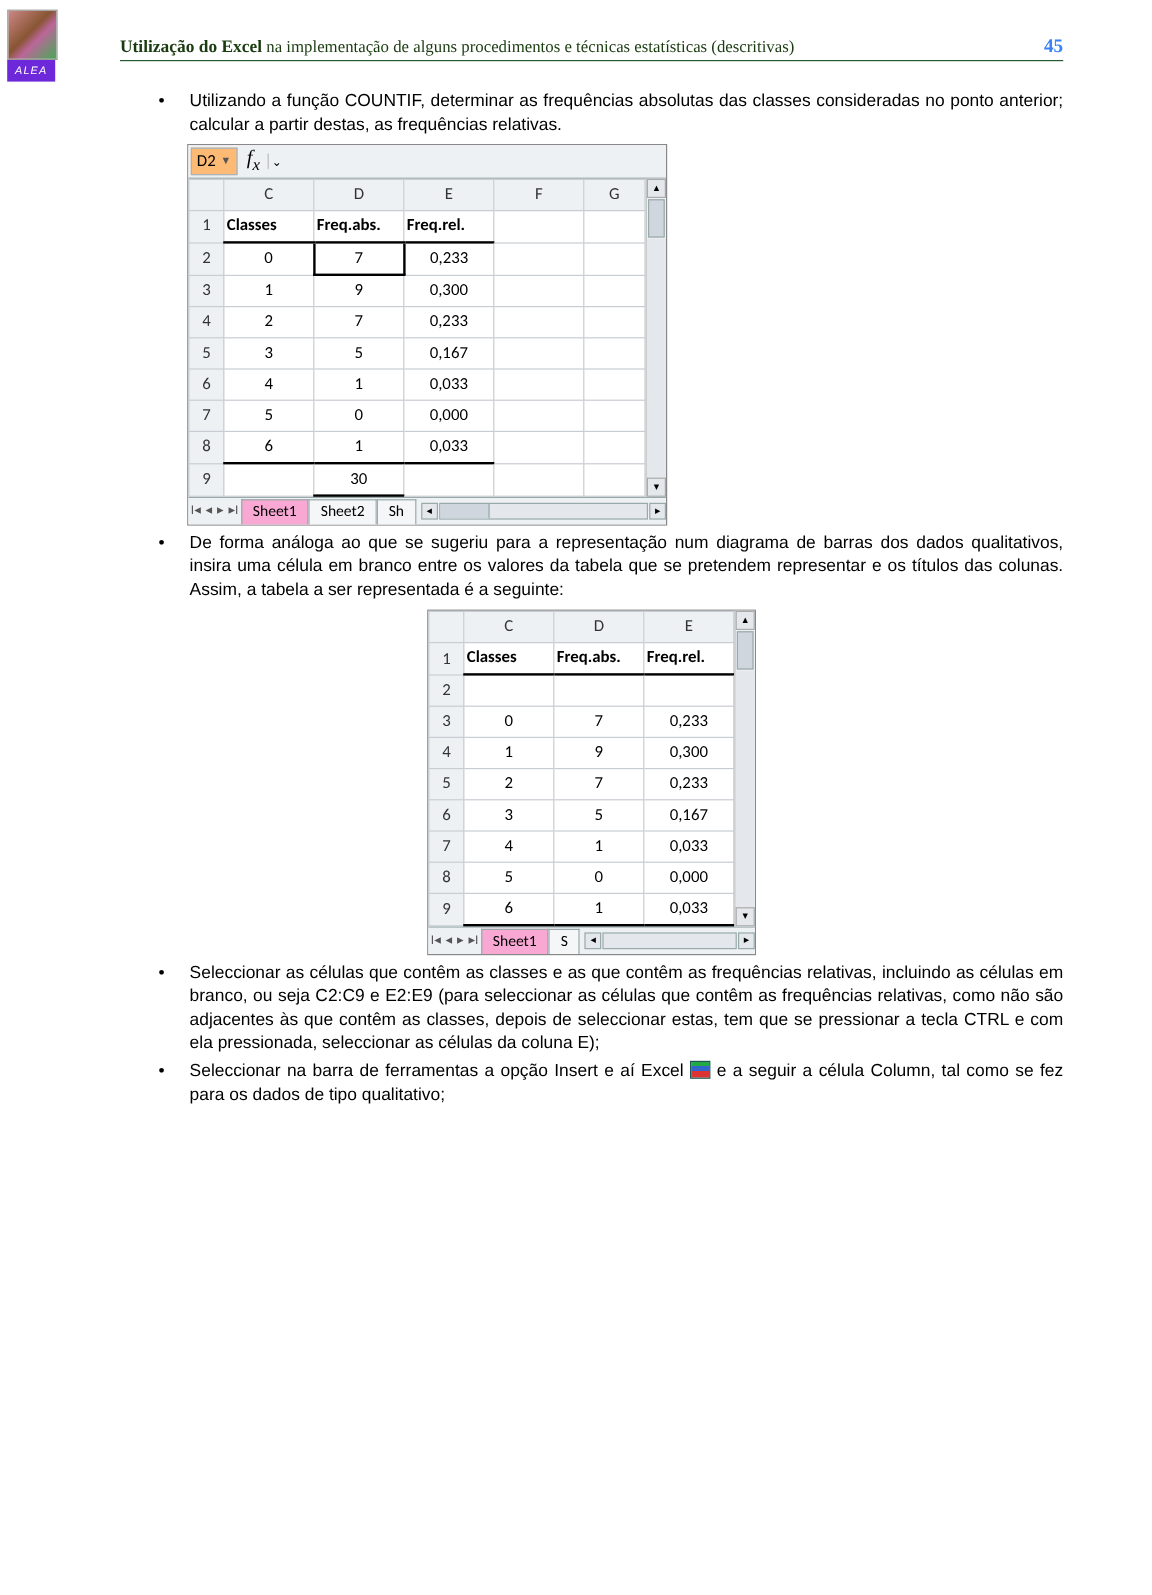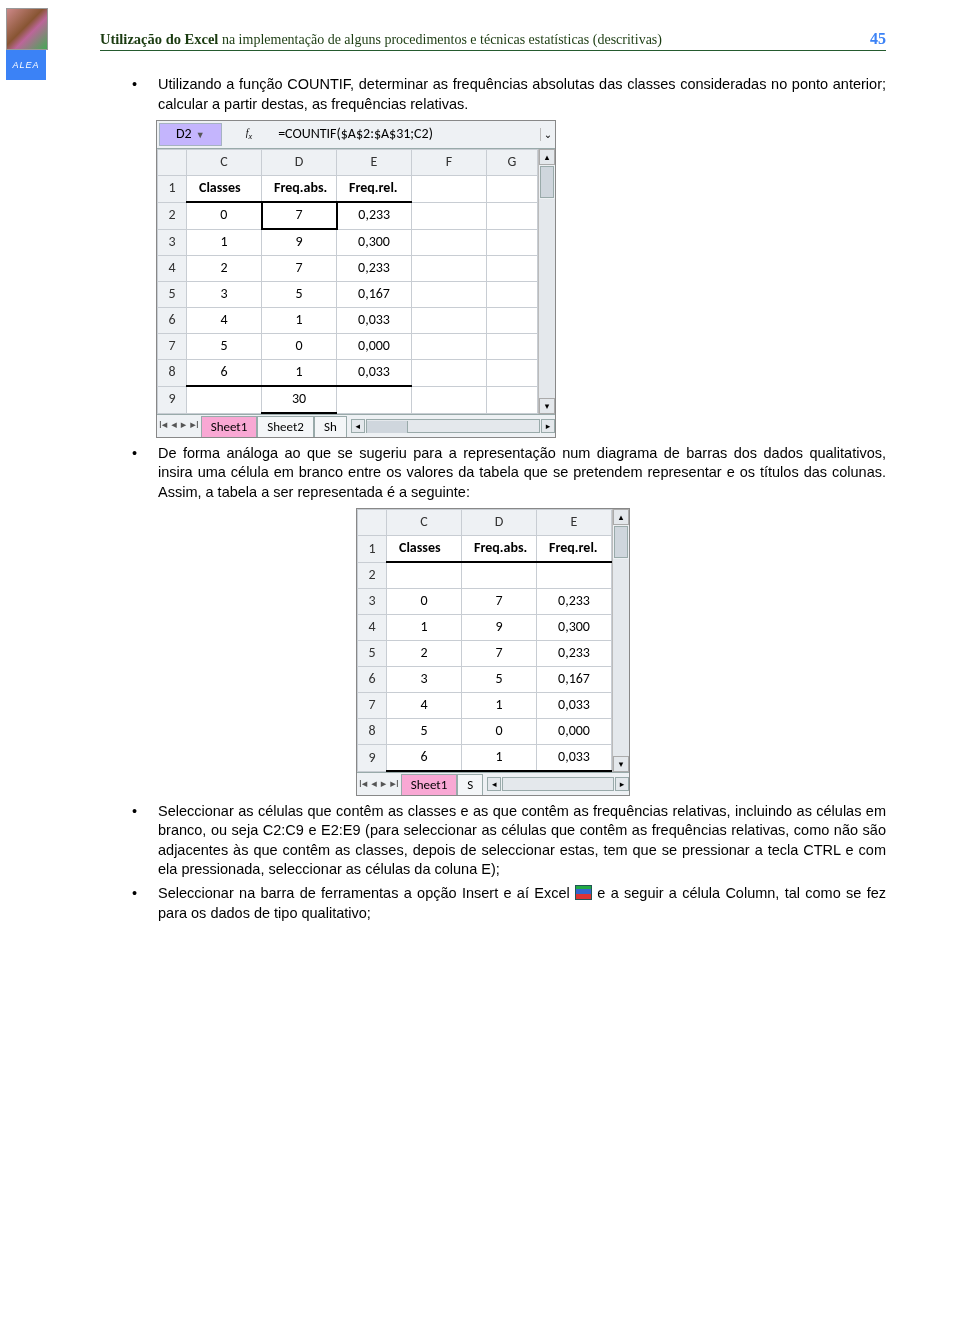--- a/index.html
+++ b/index.html
@@ -1,34 +1,34 @@
 <!DOCTYPE html>
 <html><head>
 <meta charset="utf-8">
 <style>
   body{margin:0;background:#fff;font-family:Arial,Helvetica,sans-serif;color:#000;width:960px}
   .page{position:relative;padding:30px 74px 60px 100px}
   .logo{position:absolute;left:6px;top:8px;width:40px;height:62px}
   .logo-top{width:40px;height:40px;background:linear-gradient(135deg,#c88 0,#853 45%,#b69 60%,#4a5 100%);border:1px solid #999}
-  .logo-bot{width:40px;height:30px;background:#3b82f6;color:#fff;font-size:9px;font-style:italic;display:flex;align-items:center;justify-content:center;letter-spacing:1px}
+  .logo-bot{width:40px;height:18px;background:#6d28d9;color:#fff;font-size:9px;font-style:italic;display:flex;align-items:center;justify-content:center;letter-spacing:1px}
   .header{display:flex;justify-content:space-between;align-items:flex-end;border-bottom:1.5px solid #245a2e;padding-bottom:2px}
   .header-title{font-family:"Palatino Linotype","Book Antiqua",serif;font-size:14px;color:#1a3b10}
   .header-title b{font-weight:bold;font-size:14.5px}
   .header-page{font-family:"Palatino Linotype",serif;font-size:16px;font-weight:bold;color:#3b82f6}
   .content{margin-top:24px;font-size:14.5px;line-height:1.35}
   ul{list-style:none;padding:0;margin:0}
   li.bullet{position:relative;padding-left:44px;margin:0 0 4px 14px;text-align:justify}
   li.bullet::before{content:"•";position:absolute;left:18px;top:0}
   .ital{}
   .center{display:flex;justify-content:flex-start;margin:6px 0 6px 56px}
   .excel{border:1px solid #888;display:inline-block;background:#fff;font-family:Calibri,Arial,sans-serif;color:#000}
   .fbar{display:flex;align-items:center;border-bottom:1px solid #9aa;font-size:14px;background:#eef1f4}
-  .nbox{border:1px solid #a6b3c2;background:#c4b5fd;display:flex;align-items:center;padding:1px 16px;margin:2px}
+  .nbox{border:1px solid #a6b3c2;background:#fdba74;display:flex;align-items:center;padding:1px 4px;margin:2px}
   .nbox .dd{font-size:9px;margin-left:4px;color:#555}
-  .fx{font-style:italic;font-family:"Times New Roman",serif;margin:0 22px;font-size:10px}
+  .fx{font-style:italic;font-family:"Times New Roman",serif;margin:0 6px;font-size:17px}
   .formula{flex:1;padding:1px 4px}
   .vexp{width:14px;text-align:center;border-left:1px solid #bbb;font-size:10px}
   table.grid{border-collapse:collapse}
   table.grid th,table.grid td{border:1px solid #c8cdd3;text-align:center;font-size:14px;height:23px}
   table.grid th{background:#eef1f4;font-weight:normal;color:#333}
   .rowhdr{width:26px;background:#eef1f4;text-align:center;color:#333}
   .colw{width:72px}
   .colws{width:48px}
   .sel{background:#fff;border:2px solid #000!important}
   .rowsel{background:#f8d28c;color:#7a3e00}
@@ -38,21 +38,21 @@
   .tab.active{background:#f9a8d4;font-weight:normal}
   .scroll{flex:1;display:flex;align-items:center;justify-content:space-between;margin-left:4px}
   .sc{border:1px solid #9aa;width:12px;height:12px;display:inline-flex;align-items:center;justify-content:center;font-size:9px;background:#e4e8ec}
   .sbar{display:flex;flex-direction:column;width:16px;background:#eef1f4;border-left:1px solid #bbb}
   .sbar .sc{width:14px;height:14px;margin:0;border:1px solid #aaa}
   .sbar .tr{flex:1;background:#e4e8ec}
   .sbar .th{height:30px;background:#cfd6dd;border:1px solid #9aa;margin:1px}
   .gridwrap{display:flex}
   .p2{margin:12px 0 4px 0}
   .chart-ico{display:inline-block;width:15px;height:13px;vertical-align:-2px;border:1px solid #255;background:linear-gradient(to top,#d33 0 40%,#fff 40% 42%,#36c 42% 75%,#fff 75% 77%,#2a4 77% 100%)}
-  .tdl{text-align:left!important;padding-left:12px}
+  .tdl{text-align:left!important;padding-left:2px}
   .bold{font-weight:bold}
   .bbottom td.dv,.bbottom th.dv{border-bottom:2px solid #000}
   .corner{width:26px;background:#eef1f4}
 </style>
 </head>
 <body>
 
 <div class="page">
   <div class="logo">
     <div class="logo-top"></div>
@@ -74,21 +74,20 @@
     </ul>
 
     <div class="center">
       <div class="excel">
         <div class="fbar">
           <div class="nbox">
               <span>D2</span>
               <span class="dd">▼</span>
             </div>
           <span class="fx">f<sub>x</sub></span>
-          <div class="formula">=COUNTIF($A$2:$A$31;C2)</div>
           <div class="vexp">⌄</div>
         </div>
         <div class="gridwrap">
           <table class="grid">
             <tbody>
                 <tr>
               <th class="corner"></th>
               <th class="colw">C</th>
               <th class="colw rowsel">D</th>
               <th class="colw">E</th>

